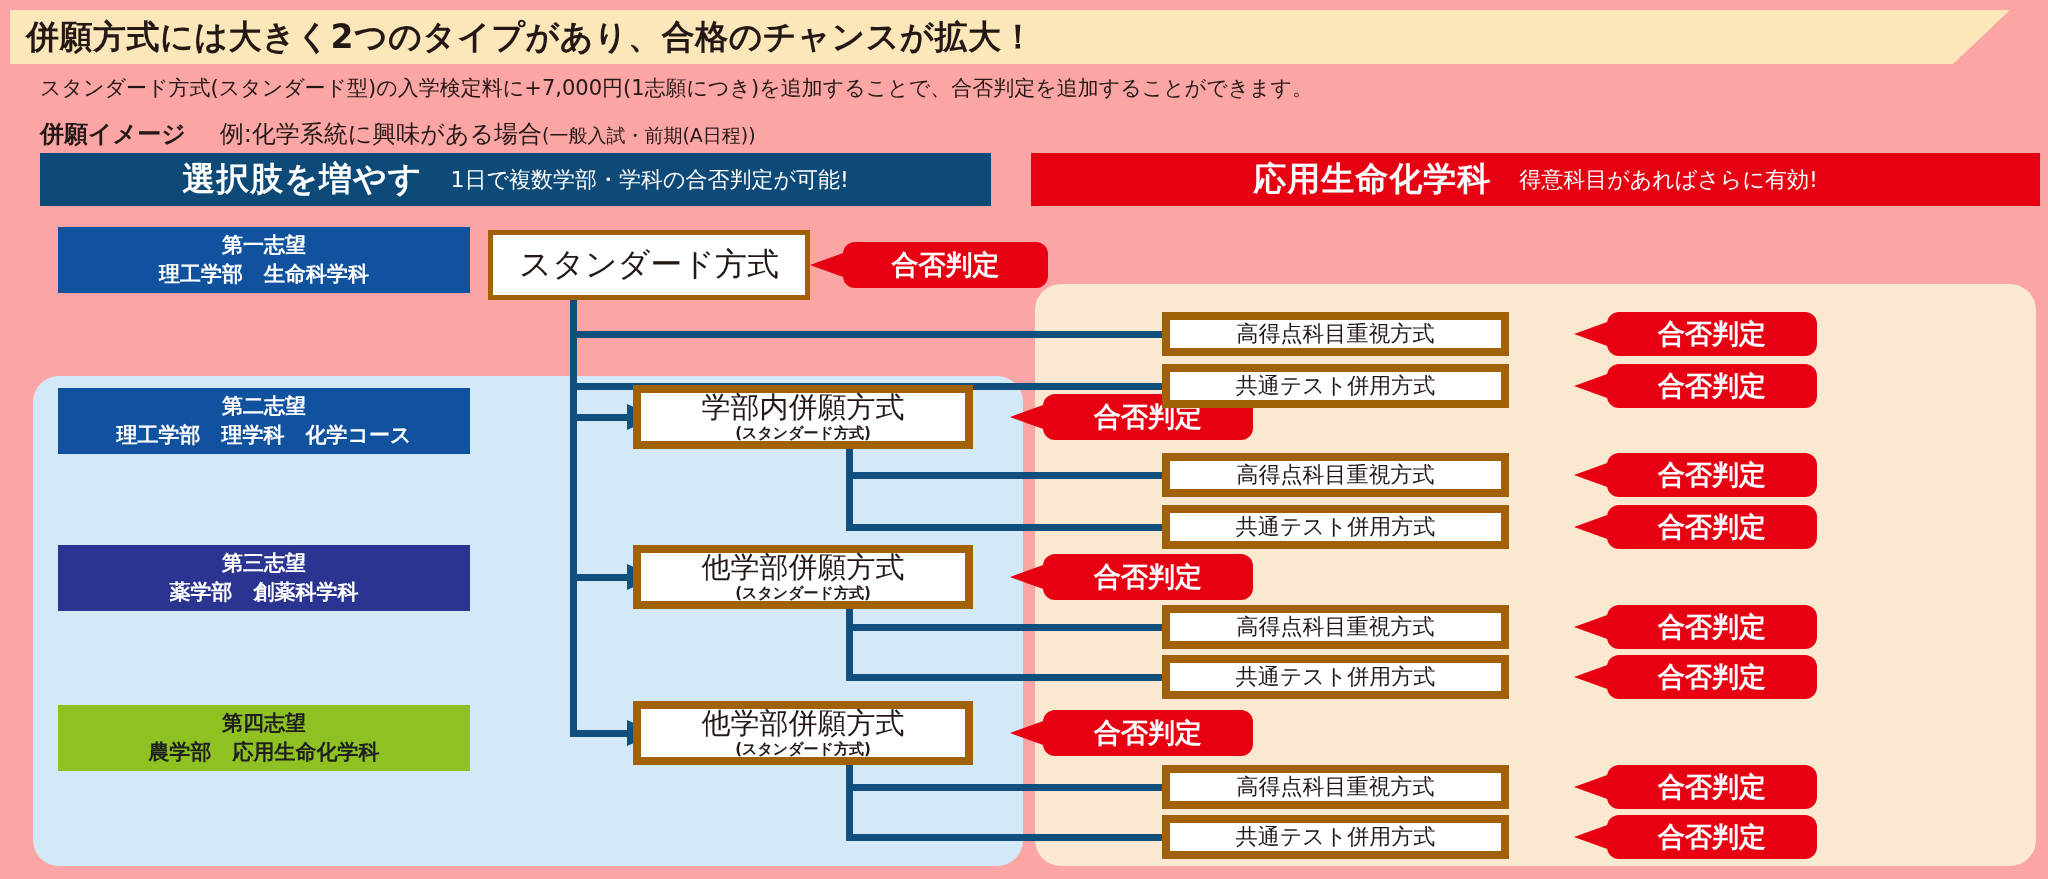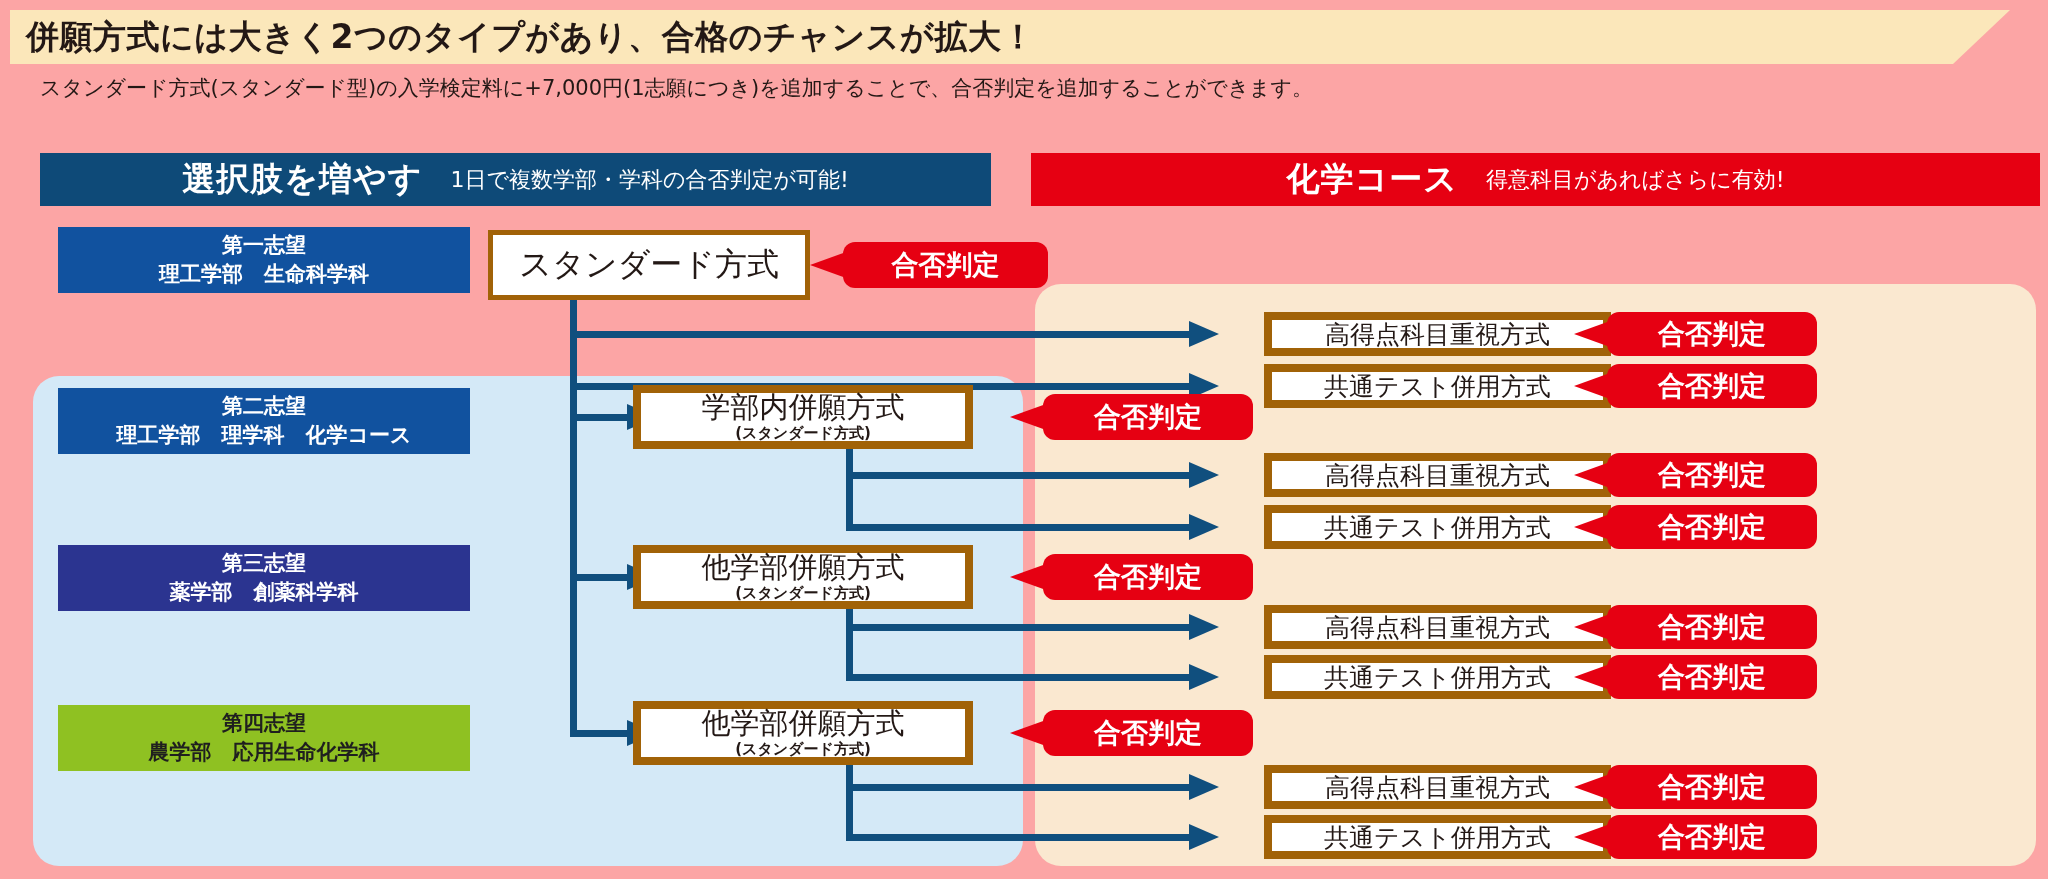--- a/index.html
+++ b/index.html
@@ -35,21 +35,21 @@
     align-items:center;justify-content:center;font-weight:bold;font-size:21px;
     line-height:29px;text-align:center;
   }
   
   .wbox{background:#ffffff;border:8px solid #a16207;box-sizing:border-box;
         display:flex;flex-direction:column;align-items:center;justify-content:center;text-align:center;}
   .standard-box{left:488px;top:230px;width:322px;height:70px;border-width:5px;font-size:32px;}
   .method-box{left:633px;width:340px;height:64px;}
   .method-title{font-size:29px;line-height:32px;}
   .method-sub{font-size:15px;line-height:20px;font-weight:bold;}
-  .sub-box{left:1264px;width:347px;height:44px;font-size:25px;}
+  .sub-box{left:1162px;width:347px;height:44px;font-size:22px;}
   
   .badge{
     background:#e60012;border-radius:12px;color:#fff;font-weight:bold;font-size:27px;
     display:flex;align-items:center;justify-content:center;
   }
   .badge::before{
     content:"";position:absolute;left:-33px;top:50%;transform:translateY(-50%);
     border-right:36px solid #e60012;border-top:13px solid transparent;border-bottom:13px solid transparent;
     width:0;height:0;
   }
@@ -65,27 +65,32 @@
 </head>
 <body>
 
 <div class="stage">
 
   <div class="abs banner">
     <div class="banner-title">併願方式には大きく2つのタイプがあり、合格のチャンスが拡大！</div>
   </div>
 
   <div class="abs subtitle">スタンダード方式(スタンダード型)の入学検定料に+7,000円(1志願につき)を追加することで、合否判定を追加することができます。</div>
+  <div class="abs example-line">
+    <span class="example-label">併願イメージ</span>
+    <span>例:化学系統に興味がある場合</span>
+    <span class="example-note">(一般入試・前期(A日程))</span>
+  </div>
 
   <div class="abs header-bar hb-blue">
     <span class="hb-title">選択肢を増やす</span>
     <span class="hb-sub">1日で複数学部・学科の合否判定が可能!</span>
   </div>
   <div class="abs header-bar hb-red">
-    <span class="hb-title">化学コース</span>
+    <span class="hb-title">応用生命化学科</span>
     <span class="hb-sub">得意科目があればさらに有効!</span>
   </div>
 
   <div class="abs panel panel-left"></div>
   <div class="abs panel panel-right"></div>
 
   <div class="abs vline" style="left:570px;top:297px;height:440px;"></div>
   <div class="abs vline" style="left:846px;top:449px;height:82px;"></div>
   <div class="abs vline" style="left:846px;top:609px;height:72px;"></div>
   <div class="abs vline" style="left:846px;top:765px;height:76px;"></div>

